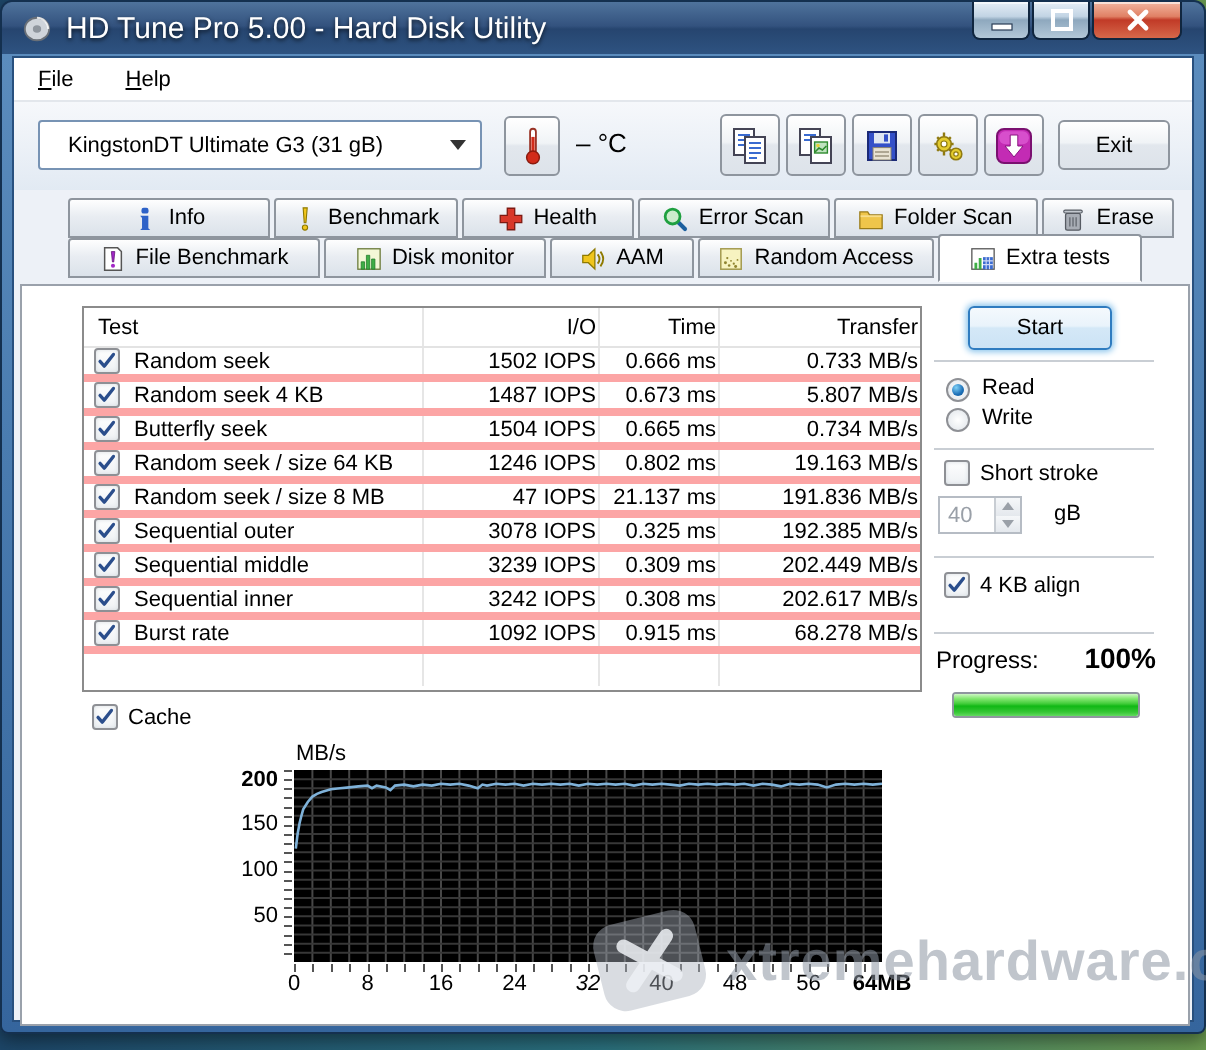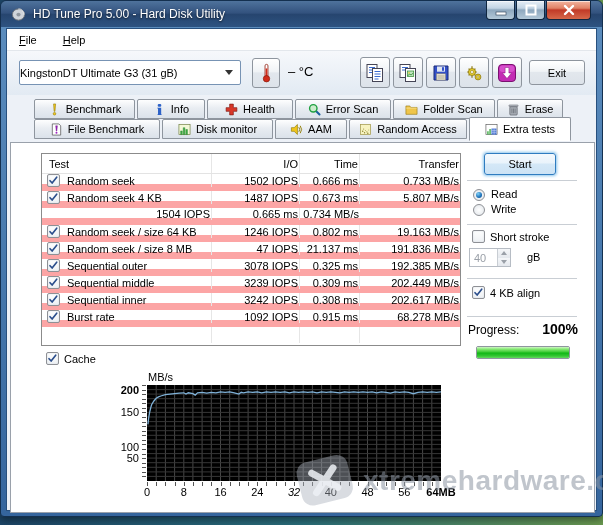--- a/index.html
+++ b/index.html
@@ -9,39 +9,39 @@
   .stage{position:relative;width:603px;height:525px}
 
   
   .window{position:absolute;left:0;top:0;width:603px;height:517px;
     border:1px solid #14304f;border-radius:6px 6px 4px 4px;
     background:linear-gradient(180deg,#45688f 0,#274a75 25px,#5b8cbd 26px,#4a7cb0 220px,#35659d 100%);
     box-shadow:0 3px 9px rgba(0,0,0,.45)}
   .titlebar{position:absolute;left:0;top:0;right:0;height:26px;border-radius:6px 6px 0 0;
     display:flex;align-items:center;gap:7px;padding-left:10px;
     background:linear-gradient(180deg,#4f739c 0%,#33527e 46%,#26456f 52%,#2e5381 100%)}
-  .title-text{color:#fff;font-size:12px;text-shadow:0 1px 2px rgba(0,0,0,.7)}
+  .title-text{color:#fff;font-size:15px;text-shadow:0 1px 2px rgba(0,0,0,.7)}
   .winbtns{position:absolute;top:0;right:11px;display:flex}
   .wbtn{height:19px;border:1px solid #10263f;border-top:none;border-radius:0 0 4px 4px;
     margin-left:1px;display:flex;align-items:center;justify-content:center;
     background:linear-gradient(180deg,#e6eef6 0%,#c2d4e4 40%,#8ea8be 50%,#b3c8d8 100%);
     box-shadow:inset 0 1px 0 rgba(255,255,255,.6)}
   .wbtn.min,.wbtn.max{width:29px}
   .wbtn.close{width:45px;background:linear-gradient(180deg,#f2b5a0 0%,#e08165 40%,#c13a27 50%,#d6684a 100%)}
 
   
   .client{position:absolute;left:5px;right:5px;top:27px;bottom:5px;
     background:#edf1f7;border:1px solid #28507e;overflow:visible}
   .menubar{height:22px;background:#fff;border-bottom:1px solid #e3e7ec;
     display:flex;align-items:center;gap:26px;padding-left:12px}
   .menu-item{cursor:default}
   .toolbar{position:relative;height:44px;background:linear-gradient(#f6f8fb,#e2eaf3)}
   .combo{position:absolute;left:12px;top:9px;width:222px;height:25px;background:#fff;
     border:1px solid #7793b4;border-radius:2px;display:flex;align-items:center;
-    padding:0 5px 0 0;justify-content:space-between}
+    padding:0 5px 0 14px;justify-content:space-between}
   .combo-arrow{width:0;height:0;border-left:4px solid transparent;border-right:4px solid transparent;
     border-top:5px solid #333;margin-right:2px}
   .tool-btn{border:1px solid #8e959e;border-radius:3px;
     background:linear-gradient(#ffffff,#f0f3f6 45%,#e2e7ed 50%,#dde3ea);
     display:flex;align-items:center;justify-content:center}
   .temp-btn{position:absolute;left:245px;top:7px;width:28px;height:30px}
   .temp-text{position:absolute;left:281px;top:13px;font-size:13px}
   .tool-icons{position:absolute;left:353px;top:6px;display:flex;gap:3px}
   .tool-icons .tool-btn{width:30px;height:31px}
   .exit-btn{position:absolute;left:522px;top:9px;width:56px;height:25px;font-size:11px;
@@ -71,21 +71,21 @@
 
   
   .page{position:absolute;left:9px;top:141px;width:585px;height:371px;background:#fff;
     border:1px solid #9aa1ab;z-index:2}
 
   
   .table{position:absolute;left:30px;top:10px;width:420px;height:193px;
     border:1px solid #8b8b8b;background:#fff}
   .t-row{display:grid;grid-template-columns:170px 88px 60px 100px;align-items:center}
   .t-head{height:20px;border-bottom:1px solid #e3e3e3}
-  .t-data{height:17px;border-bottom:7px solid #fca5a5}
+  .t-data{height:17px;border-bottom:4px solid #fca5a5}
   .t-fill{height:16px}
   .t-row>div{height:100%;display:flex;align-items:center;border-right:1px solid #e6e6e6}
   .t-row>div:last-child{border-right:none}
   .cell-l{padding-left:7px}
   .cell-r{justify-content:flex-end;padding-right:1px}
   .cb{width:13px;height:13px;border:1px solid #8e9095;border-radius:2px;flex:none;
     background:linear-gradient(#fefefe,#eef1f4);display:flex;align-items:center;justify-content:center;
     box-shadow:inset 0 0 2px #d7dde2}
   .row-label{margin-left:7px}
   .t-data .cb{margin-left:5px}
@@ -247,34 +247,34 @@
             </button>
           </div>
         <button class="tool-btn exit-btn">Exit</button>
       </div>
 
       <div class="tabs">
         <div class="tab-row" id="tab-row-1">
             <div class="tab">
               <span class="ticon">
                 <svg viewBox="0 0 14 14" width="13" height="13">
+                  <rect x="5.1" y="1" width="3.8" height="3.1" rx="1.2" fill="#2d62c8"></rect>
+                  <path d="M4.4 5.2h4.4V12l1 .9H4.4l1-.9V6.4z" fill="#2d62c8"></path>
+                </svg>
+              </span>
+              <span>Info</span>
+            </div>
+            <div class="tab">
+              <span class="ticon">
+                <svg viewBox="0 0 14 14" width="13" height="13">
                   <path d="M6 1h2.2l-.7 8H6.6z" fill="#f2c71d" stroke="#8f7a00" stroke-width=".6"></path>
                   <circle cx="7" cy="11.6" r="1.4" fill="#f2c71d" stroke="#8f7a00" stroke-width=".6"></circle>
                 </svg>
               </span>
               <span>Benchmark</span>
-            </div>
-            <div class="tab">
-              <span class="ticon">
-                <svg viewBox="0 0 14 14" width="13" height="13">
-                  <rect x="5.1" y="1" width="3.8" height="3.1" rx="1.2" fill="#2d62c8"></rect>
-                  <path d="M4.4 5.2h4.4V12l1 .9H4.4l1-.9V6.4z" fill="#2d62c8"></path>
-                </svg>
-              </span>
-              <span>Info</span>
             </div>
             <div class="tab">
               <span class="ticon">
                 <svg viewBox="0 0 14 14" width="13" height="13">
                   <path d="M5 1.2h4v3.8h3.8v4H9v3.8H5V9H1.2V5H5z" fill="#d8382a" stroke="#7d1a12" stroke-width=".7"></path>
                 </svg>
               </span>
               <span>Health</span>
             </div>
             <div class="tab">
@@ -396,20 +396,28 @@
                   <path d="M2.2 6.2l2.3 2.6 5-6.4" fill="none" stroke="#2b4e8c" stroke-width="1.8" stroke-linecap="round" stroke-linejoin="round"></path>
                 </svg>
               </span>
               <span class="row-label">Random seek 4 KB</span>
             </div>
             <div class="cell-r">1487 IOPS</div>
             <div class="cell-r">0.673 ms</div>
             <div class="cell-r">5.807 MB/s</div>
           </div>
           <div class="t-row t-data">
+            <div>
+              <span class="cb">
+                <svg viewBox="0 0 12 12" width="11" height="11">
+                  <path d="M2.2 6.2l2.3 2.6 5-6.4" fill="none" stroke="#2b4e8c" stroke-width="1.8" stroke-linecap="round" stroke-linejoin="round"></path>
+                </svg>
+              </span>
+              <span class="row-label">Butterfly seek</span>
+            </div>
             <div class="cell-r">1504 IOPS</div>
             <div class="cell-r">0.665 ms</div>
             <div class="cell-r">0.734 MB/s</div>
           </div>
           <div class="t-row t-data">
             <div>
               <span class="cb">
                 <svg viewBox="0 0 12 12" width="11" height="11">
                   <path d="M2.2 6.2l2.3 2.6 5-6.4" fill="none" stroke="#2b4e8c" stroke-width="1.8" stroke-linecap="round" stroke-linejoin="round"></path>
                 </svg>
@@ -537,21 +545,21 @@
       <span class="cb side-cb" style="left:35px;top:209px">
           <svg viewBox="0 0 12 12" width="11" height="11">
             <path d="M2.2 6.2l2.3 2.6 5-6.4" fill="none" stroke="#2b4e8c" stroke-width="1.8" stroke-linecap="round" stroke-linejoin="round"></path>
           </svg>
         </span>
       <span class="side-label" style="left:53px;top:210px">Cache</span>
 
       <span class="chart-ylab">MB/s</span>
       <div class="ylabels">
           <span style="top: 67.1px;">50</span>
-          <span style="top: 44.3px; margin-top: 12px;">100</span>
+          <span style="top: 44.3px;">100</span>
           <span style="top: 21.4px;">150</span>
           <span style="top: -1.4px; font-weight: bold;">200</span>
         </div>
       <div class="ytick"></div>
       <svg class="plot" width="294" height="96" id="chart-svg">
           <line x1="9.2" y1="0" x2="9.2" y2="96" stroke="#474747" stroke-width="1"></line>
           <line x1="18.4" y1="0" x2="18.4" y2="96" stroke="#474747" stroke-width="1"></line>
           <line x1="27.6" y1="0" x2="27.6" y2="96" stroke="#474747" stroke-width="1"></line>
           <line x1="36.8" y1="0" x2="36.8" y2="96" stroke="#474747" stroke-width="1"></line>
           <line x1="45.9" y1="0" x2="45.9" y2="96" stroke="#474747" stroke-width="1"></line>

